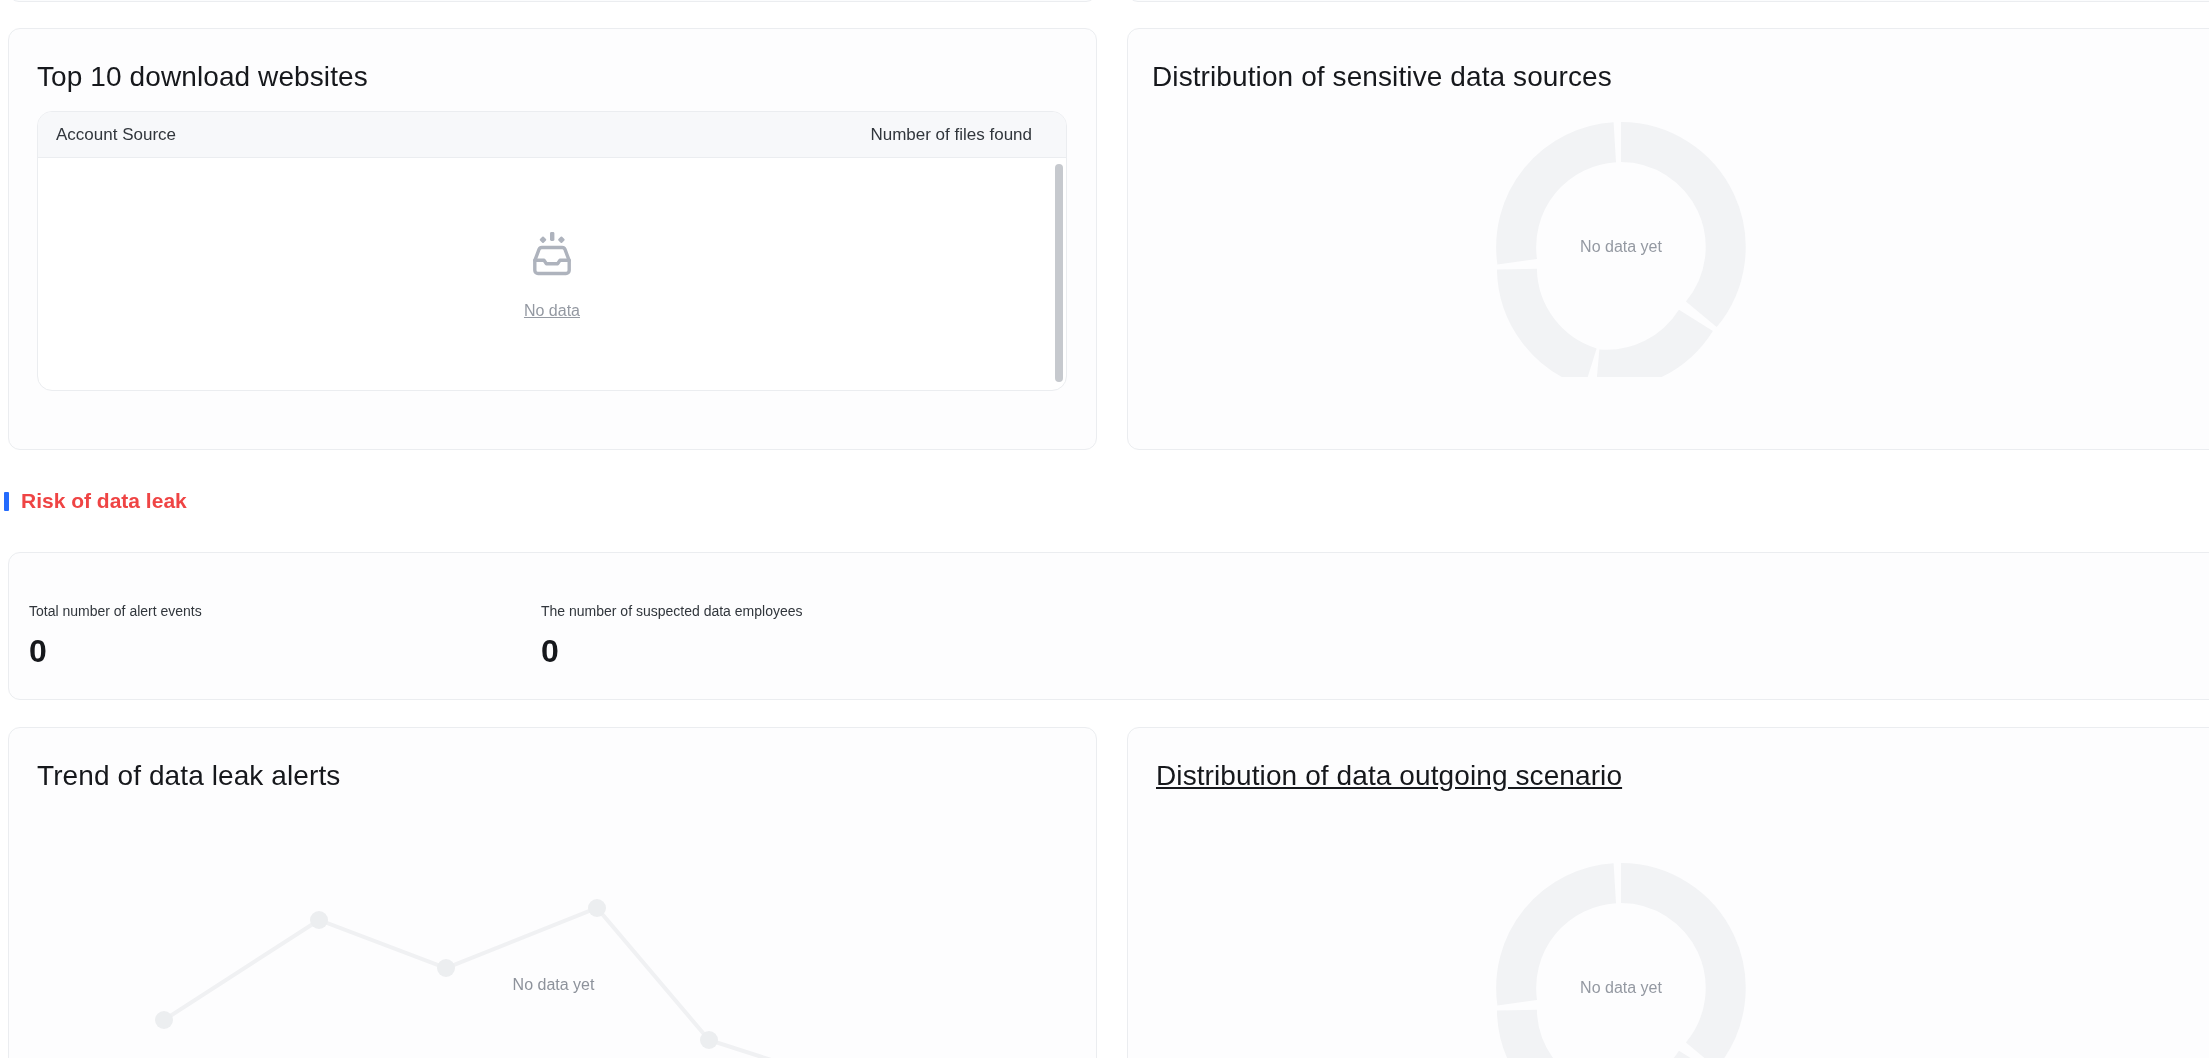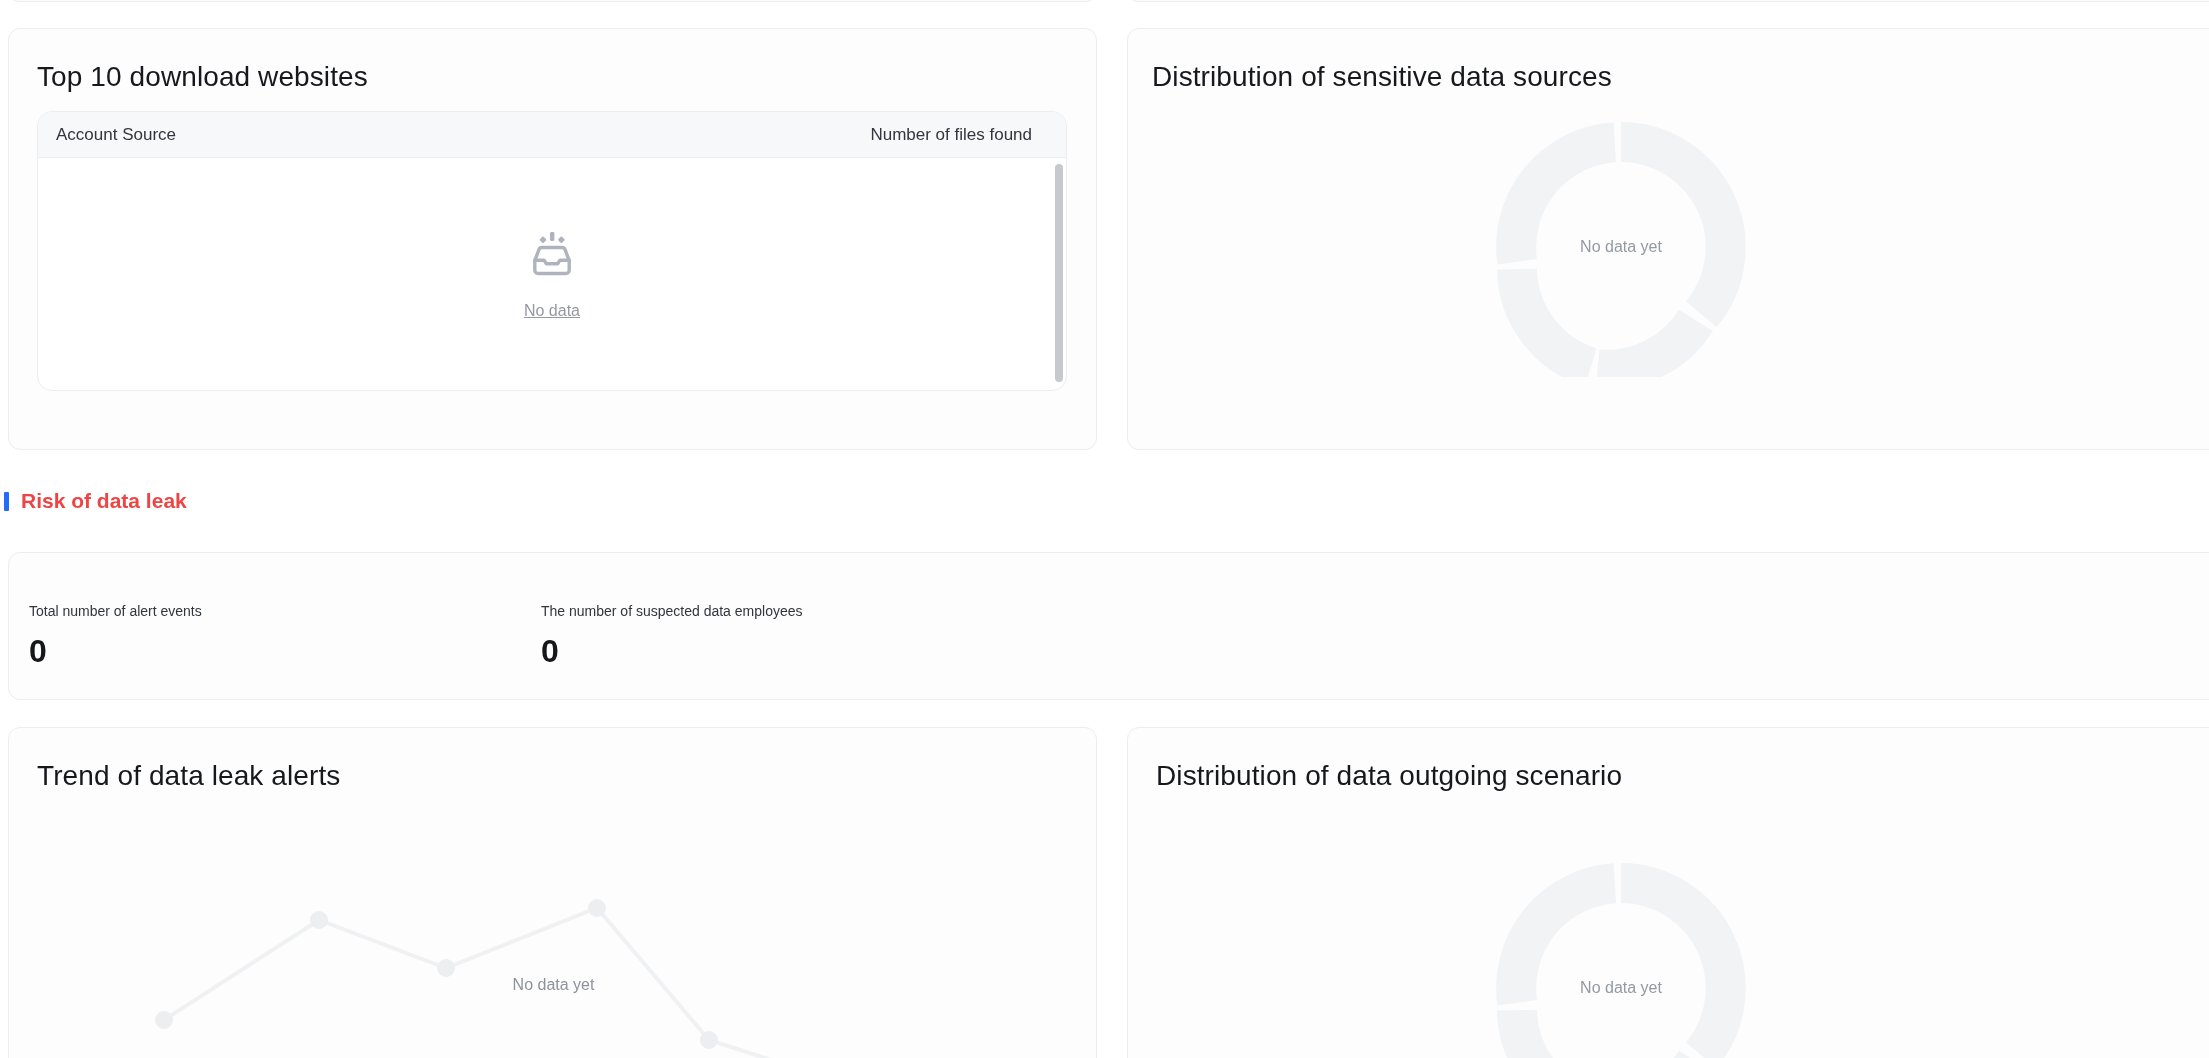--- a/index.html
+++ b/index.html
@@ -119,21 +119,21 @@
     font-size: 32px; font-weight: 700; color: #16181c; line-height: 1;
   }
   .stat:nth-of-type(1) { left: 20px; }
   .stat:nth-of-type(2) { left: 532px; }
   .stat:nth-of-type(3) { left: 1046px; }
 
   
   #card-bottom-left { left: 8px; top: 727px; width: 1089px; height: 400px; }
   #card-bottom-left .card-title { left: 28px; top: 32px; }
   #card-bottom-right { left: 1127px; top: 727px; width: 1105px; height: 400px; }
-  #card-bottom-right .card-title { left: 28px; top: 32px; }
+  #card-bottom-right .card-title { left: 28px; top: 32px; text-decoration: underline; }
 
   .line-ph { position: absolute; left: 0; top: 0; }
   .line-ph-label {
     position: absolute;
     font-size: 16px; color: #8d929b;
     white-space: nowrap;
   }
 </style>
 </head>
 <body>

